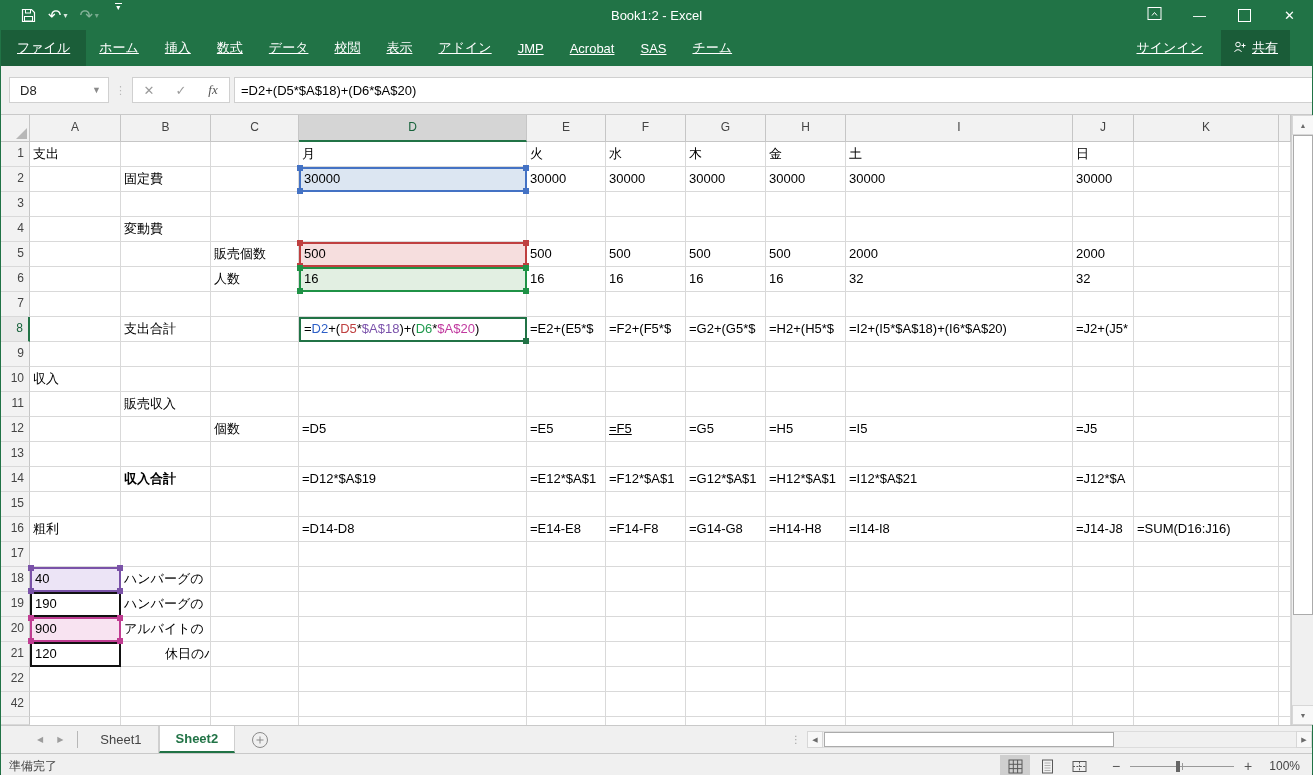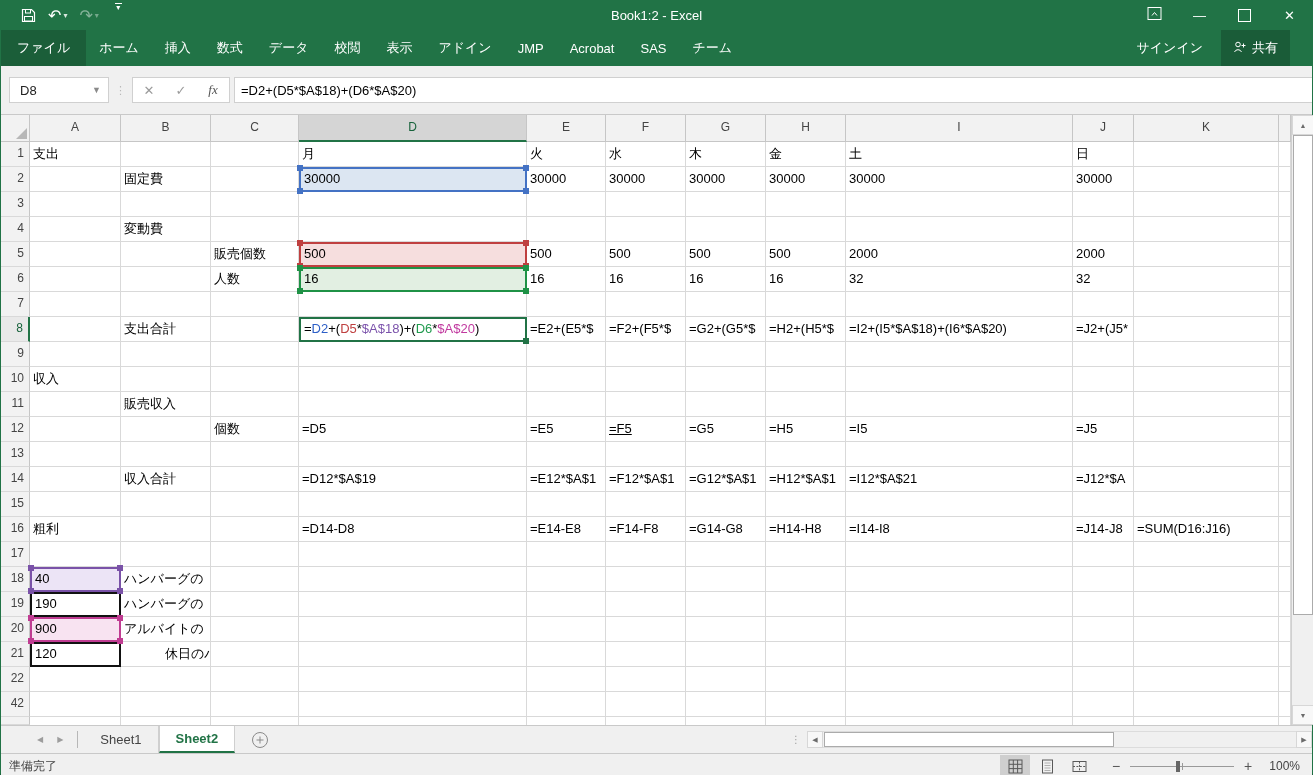--- a/index.html
+++ b/index.html
@@ -15,21 +15,21 @@
   .qchev{font-size:8px;margin-left:2px;color:#d8e8df;}
   .dim{opacity:.45;}
   .qcustom{display:flex;flex-direction:column;align-items:center;line-height:4px;margin-left:4px;}
   .qcustom b{display:block;width:7px;border-top:1px solid #fff;height:2px;}
   .qcustom span{font-size:8px;}
   .wtitle{position:absolute;left:0;right:0;text-align:center;font-size:13px;color:#fff;}
   .wincontrols{margin-left:auto;display:flex;z-index:2;}
   .wbtn{width:45px;height:30px;display:flex;align-items:center;justify-content:center;color:#fff;font-size:13px;}
 
   
-  .ribbonrow{height:36px;background:#217346;display:flex;align-items:center;color:#fff;font-size:13px;flex:0 0 36px;}
+  .ribbonrow{height:36px;background:#217346;display:flex;align-items:center;color:#fff;font-size:13px;flex:0 0 36px;text-decoration:underline;}
   .rtablist{display:flex;align-items:stretch;height:100%;}
   .rtab{display:flex;align-items:center;padding:0 13px;cursor:default;white-space:nowrap;}
   .rtab.file{background:rgba(0,0,0,.18);padding:0 16px;}
   .tellme{display:flex;align-items:center;gap:6px;margin-left:14px;color:#e9f2ed;}
   .signin{margin-left:auto;padding:0 18px;}
   .sharebtn{background:#1a5c38;height:36px;display:flex;align-items:center;gap:5px;padding:0 12px;margin-right:22px;}
 
   
   .fstrip{height:48px;background:#f0f0f0;border-bottom:1px solid #c9c9c9;display:flex;align-items:center;flex:0 0 48px;}
   .namebox{width:100px;height:26px;background:#fff;border:1px solid #d0d0d0;margin-left:8px;display:flex;align-items:center;font-size:13px;color:#222;padding-left:10px;box-sizing:border-box;}
@@ -735,21 +735,21 @@
             </div>
             <div class="cell" style="width: 12px; flex: 0 0 12px;">
               <span class="t"></span>
             </div>
           </div>
           <div class="grow">
             <div class="rowhdr">14</div>
             <div class="cell" style="width: 91px; flex: 0 0 91px;">
               <span class="t"></span>
             </div>
-            <div class="cell" style="width: 90px; flex: 0 0 90px;">
+            <div class="cell" style="width: 90px; flex: 0 0 90px; font-weight: bold;">
               <span class="t">収入合計</span>
             </div>
             <div class="cell" style="width: 88px; flex: 0 0 88px;">
               <span class="t"></span>
             </div>
             <div class="cell" style="width: 228px; flex: 0 0 228px;">
               <span class="t">=D12*$A$19</span>
             </div>
             <div class="cell" style="width: 79px; flex: 0 0 79px;">
               <span class="t">=E12*$A$1</span>

